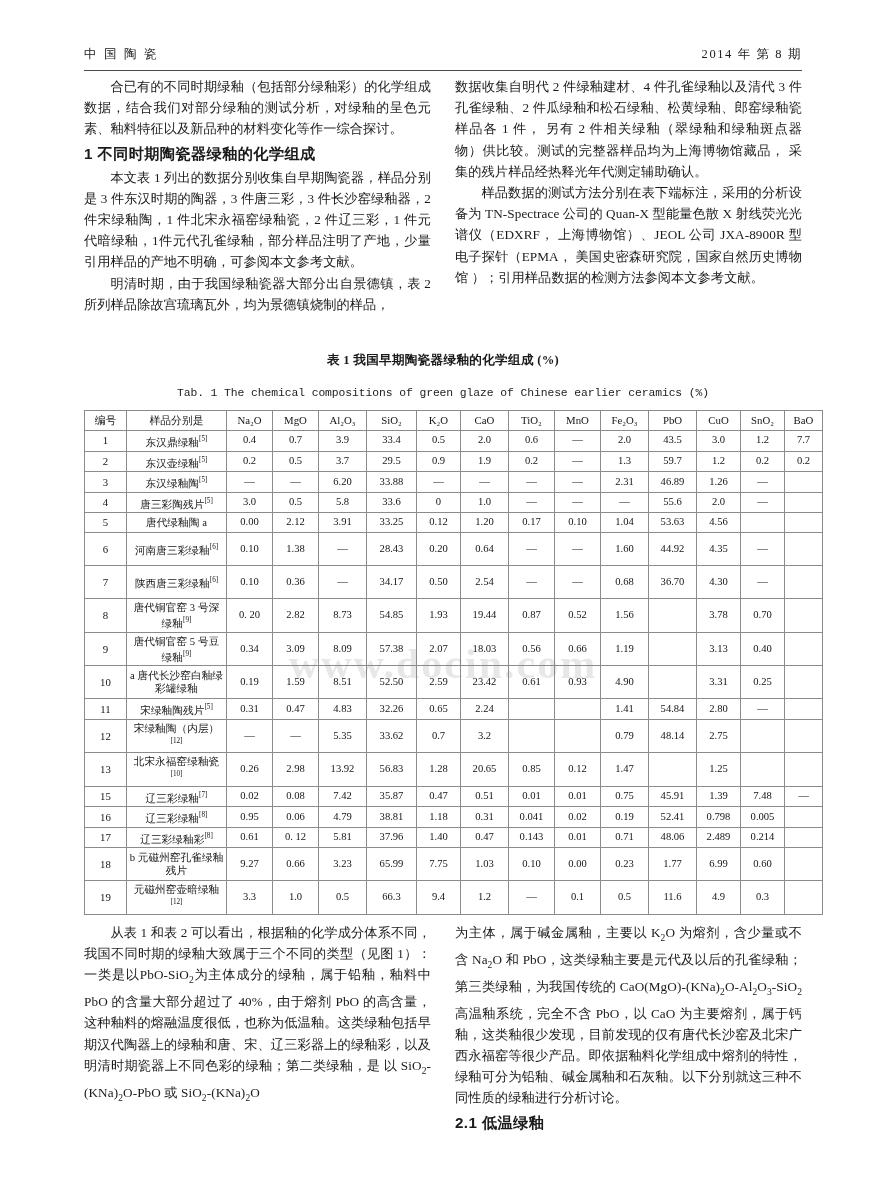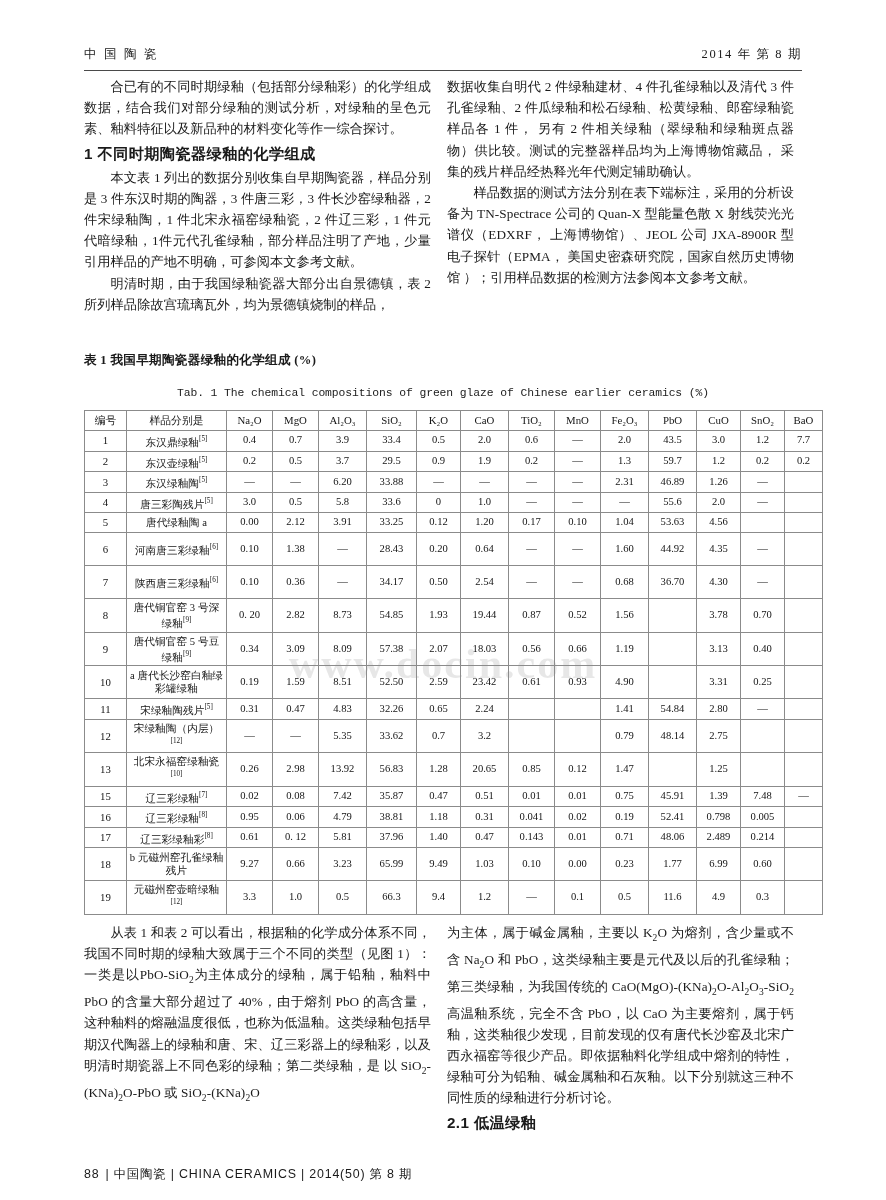--- a/index.html
+++ b/index.html
@@ -44,21 +44,21 @@
     height: 1px;
     background: #4a4a4a;
   }
 
   
   .cols {
     position: absolute;
     left: 84px;
     width: 718px;
     display: flex;
-    gap: 16px;
+    gap: 24px;
   }
   .cols.top { top: 76px; }
   .cols.bottom { top: 922px; }
   .col {
     width: 347px;
   }
   p.para {
     margin: 0 0 0 0;
     font-size: 13.2px;
     line-height: 21.2px;
@@ -80,21 +80,21 @@
   .sub { font-size: 0.72em; vertical-align: sub; }
 
   
   .tableblock {
     position: absolute;
     left: 84px;
     top: 352px;
     width: 718px;
   }
   .tcap-cn {
-    text-align: left;
+    text-align: center;
     font-size: 12.6px;
     line-height: 17px;
     font-weight: bold;
     letter-spacing: 0.3px;
   }
   .tcap-en {
     text-align: center;
     font-size: 11.4px;
     line-height: 16px;
     font-family: "Liberation Mono", "DejaVu Sans Mono", monospace;
@@ -515,21 +515,21 @@
             <td>0.214</td>
             <td></td>
           </tr>
           <tr class="tall">
             <td class="idx">18</td>
             <td class="nm">b 元磁州窑孔雀绿釉残片</td>
             <td>9.27</td>
             <td>0.66</td>
             <td>3.23</td>
             <td>65.99</td>
-            <td>9.49</td>
+            <td>7.75</td>
             <td>1.03</td>
             <td>0.10</td>
             <td>0.00</td>
             <td>0.23</td>
             <td>1.77</td>
             <td>6.99</td>
             <td>0.60</td>
             <td></td>
           </tr>
           <tr class="tall">
@@ -560,17 +560,14 @@
       </p>
     </div>
     <div class="col">
       <p class="para noindent">
         <span>为主体，属于碱金属釉，主要以 K</span><span class="sub">2</span><span>O 为熔剂，含少量或不含 Na</span><span class="sub">2</span><span>O 和 PbO，这类绿釉主要是元代及以后的孔雀绿釉；第三类绿釉，为我国传统的 CaO(MgO)-(KNa)</span><span class="sub">2</span><span>O-Al</span><span class="sub">2</span><span>O</span><span class="sub">3</span><span>-SiO</span><span class="sub">2</span><span>高温釉系统，完全不含 PbO，以 CaO 为主要熔剂，属于钙釉，这类釉很少发现，目前发现的仅有唐代长沙窑及北宋广西永福窑等很少产品。即依据釉料化学组成中熔剂的特性，绿釉可分为铅釉、碱金属釉和石灰釉。以下分别就这三种不同性质的绿釉进行分析讨论。</span>
       </p>
       <h2 class="sec">2.1 低温绿釉</h2>
     </div>
   </div>
 
-  <div class="footer">
-    <span class="num">88</span><span>| 中国陶瓷 | CHINA CERAMICS | 2014(50) 第 8 期</span>
-  </div>
 
 </div>
 
 </body></html>

